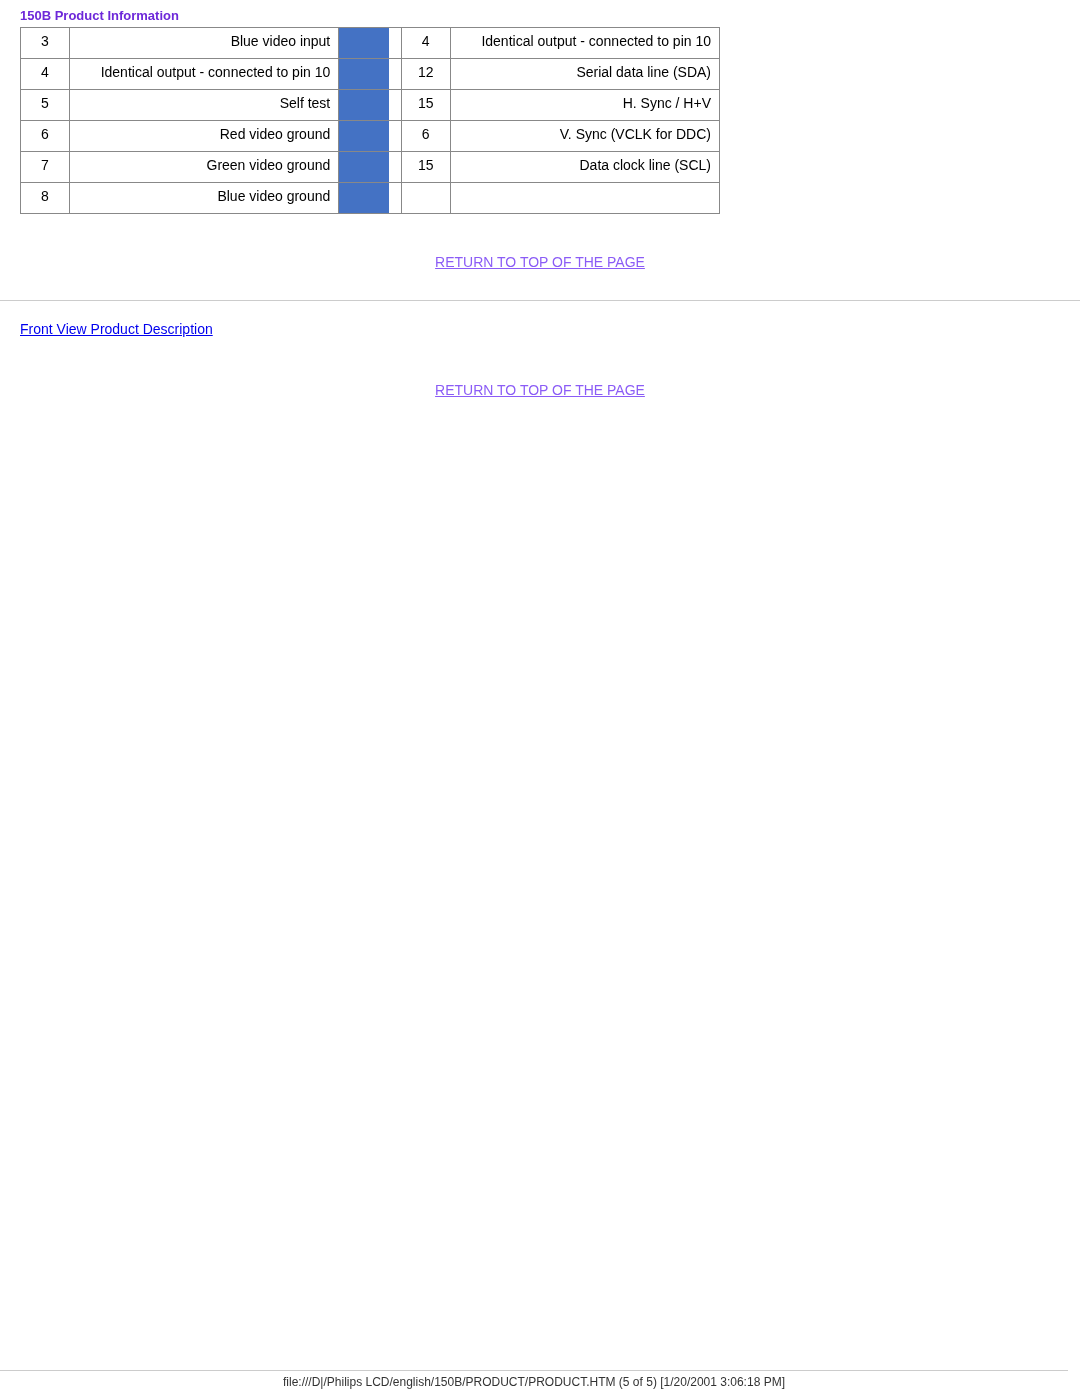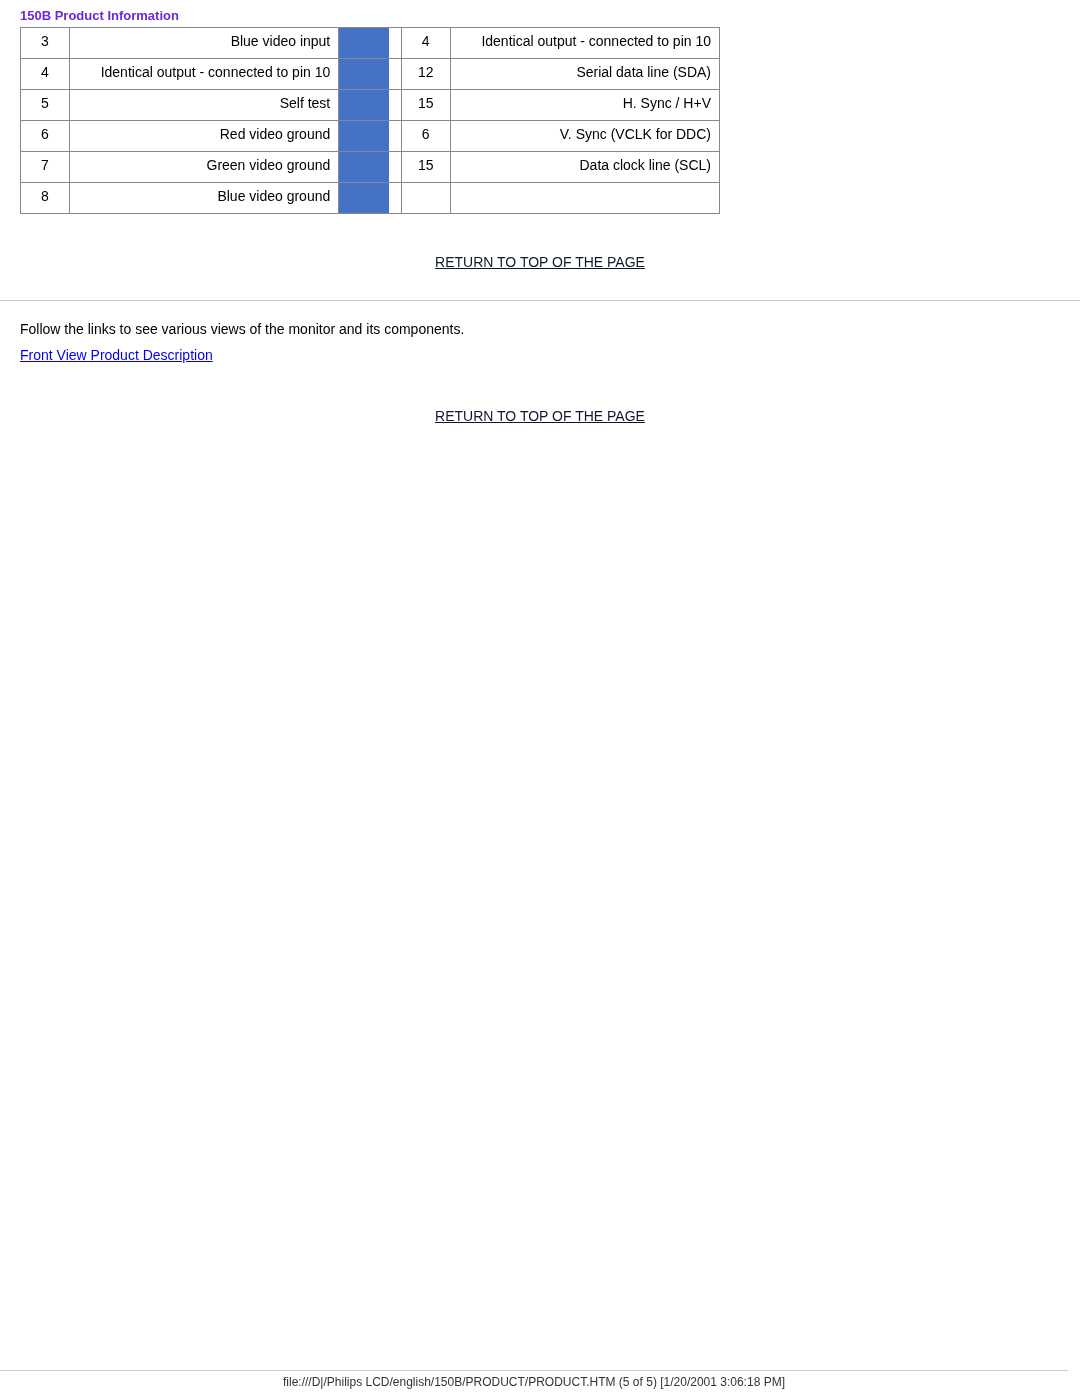--- a/index.html
+++ b/index.html
@@ -65,21 +65,21 @@
       height: 100%;
       min-height: 30px;
     }
 
     .return-link-container {
       text-align: center;
       padding: 30px 0 20px 0;
     }
 
     .return-link {
-      color: #0f172a;
+      color: #8b5cf6;
       text-decoration: underline;
       font-size: 14px;
       cursor: pointer;
     }
 
     .divider {
       border: none;
       border-top: 1px solid #ccc;
       margin: 10px 0 20px 0;
     }
@@ -200,21 +200,20 @@
   </table>
 
   <div class="return-link-container">
     <a class="return-link" href="#">RETURN TO TOP OF THE PAGE</a>
   </div>
 </div>
 
 <hr class="divider">
 
 <div class="views-section">
-  <p class="views-description">Follow the links to see various views of the monitor and its components.</p>
   <a class="front-view-link" href="#">Front View Product Description</a>
 
   <div class="return-link-container2">
     <a class="return-link" href="#">RETURN TO TOP OF THE PAGE</a>
   </div>
 </div>
 
 <div class="page-footer">
   <span>file:///D|/Philips LCD/english/150B/PRODUCT/PRODUCT.HTM (5 of 5) [1/20/2001 3:06:18 PM]</span>
 </div>

